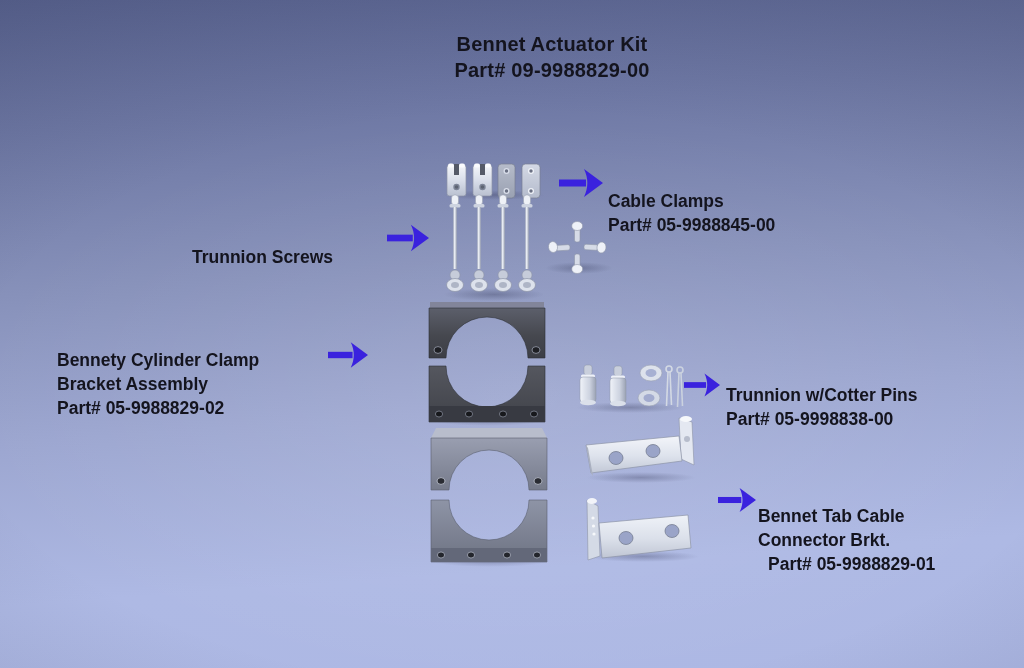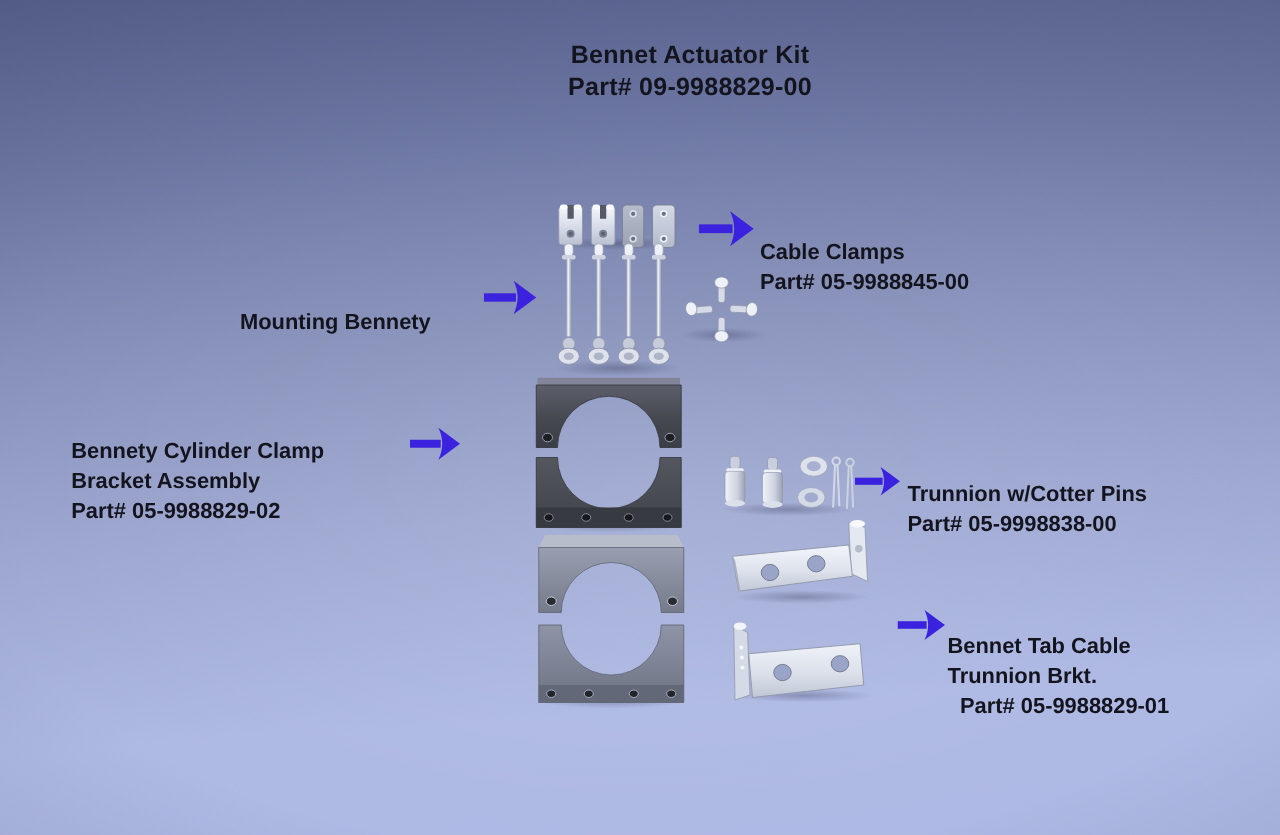--- a/index.html
+++ b/index.html
@@ -299,21 +299,21 @@
     <svg class="arrow" style="left:559px;top:168px;" width="44" height="30" viewBox="0 0 44 30">
       <rect x="0" y="11.5" width="27" height="7" fill="#3a22de"></rect>
       <path d="M25 1 C29.5 10 29.5 20 25 29 L44 15 Z" fill="#3a22de"></path>
     </svg>
     <div class="lbl" style="left:608px;top:168px;">
       <div>Cable Clamps</div>
       <div>Part# 05-9988845-00</div>
     </div>
 
     <div class="lbl" style="left:192px;top:224px;">
-      <div>Mounting Bennety</div>
+      <div>Trunnion Screws</div>
     </div>
     <svg class="arrow" style="left:387px;top:223px;" width="42" height="30" viewBox="0 0 44 30">
       <rect x="0" y="11.5" width="27" height="7" fill="#3a22de"></rect>
       <path d="M25 1 C29.5 10 29.5 20 25 29 L44 15 Z" fill="#3a22de"></path>
     </svg>
 
     <div class="lbl" style="left:57px;top:327px;">
       <div>Bennety Cylinder Clamp</div>
       <div>Bracket Assembly</div>
       <div>Part# 05-9988829-02</div>
@@ -331,18 +331,18 @@
       <div>Trunnion w/Cotter Pins</div>
       <div>Part# 05-9998838-00</div>
     </div>
 
     <svg class="arrow" style="left:718px;top:486px;" width="38" height="28" viewBox="0 0 44 30">
       <rect x="0" y="11.5" width="27" height="7" fill="#3a22de"></rect>
       <path d="M25 1 C29.5 10 29.5 20 25 29 L44 15 Z" fill="#3a22de"></path>
     </svg>
     <div class="lbl" style="left:758px;top:483px;">
       <div>Bennet Tab Cable</div>
-      <div>Trunnion Brkt.</div>
+      <div>Connector Brkt.</div>
       <div style="padding-left:10px;">Part# 05-9988829-01</div>
     </div>
 
   </div>
 </div>
 
 </body></html>

